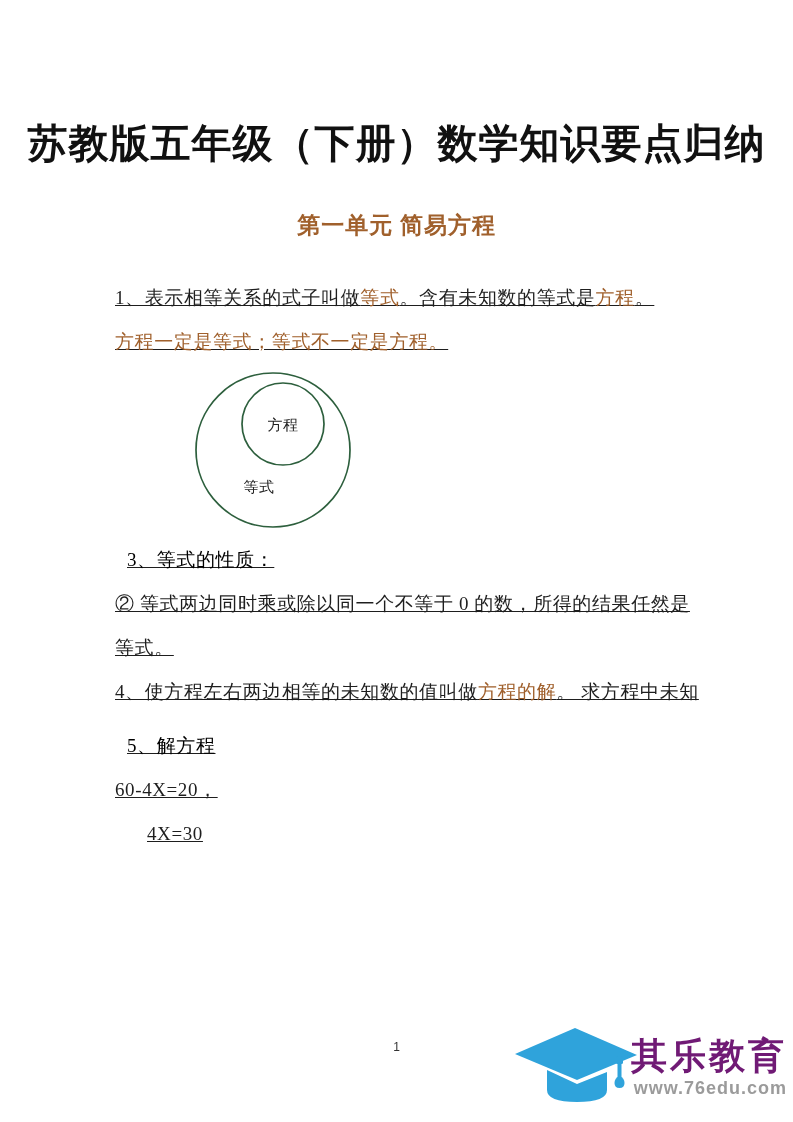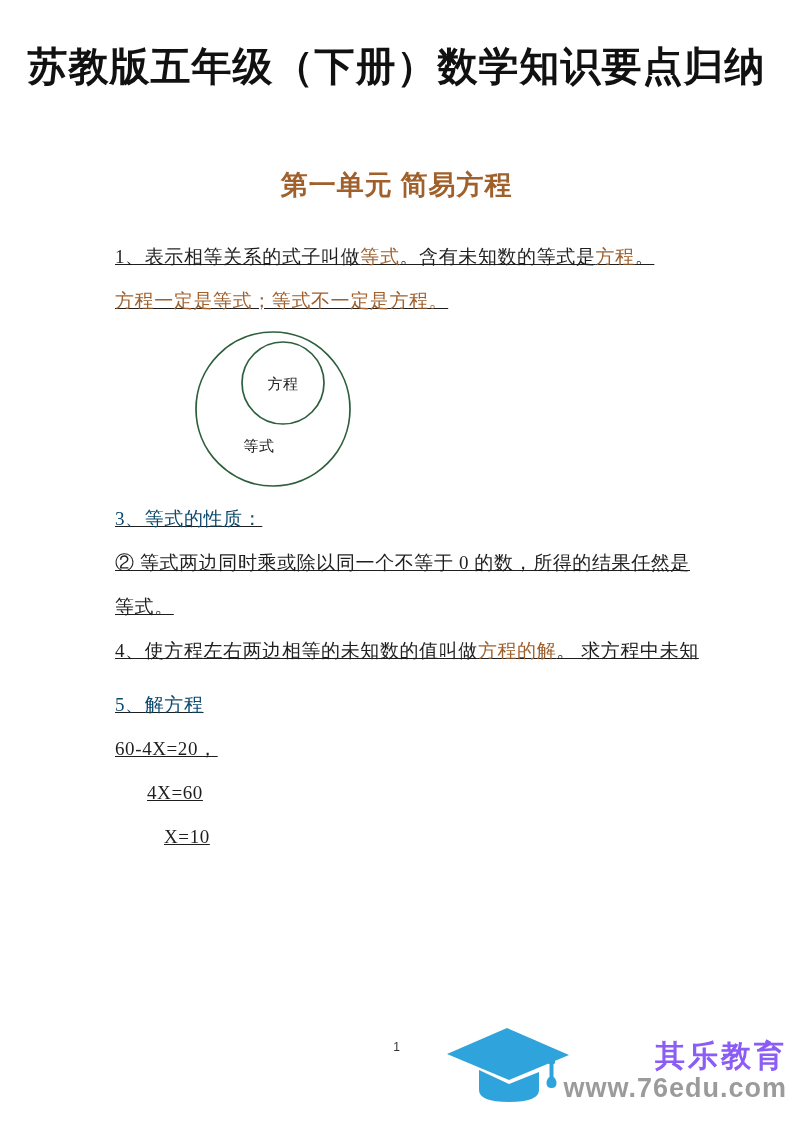--- a/index.html
+++ b/index.html
@@ -9,51 +9,51 @@
     font-family: "Liberation Serif", "DejaVu Serif", serif;
     color: #1e1e1e;
   }
   .page {
     position: relative;
     width: 793px; height: 1122px;
     background: #ffffff;
     overflow: hidden;
   }
   .doc-title {
-    margin-top: 43px;
+    margin-top: 120px;
     text-align: center;
     font-size: 40px;
     line-height: 48px;
     font-weight: bold;
     color: #111111;
     letter-spacing: 1px;
     white-space: nowrap;
   }
   .section-heading {
-    margin-top: 80px;
+    margin-top: 44px;
     text-align: center;
-    font-size: 27px;
+    font-size: 23px;
     line-height: 28px;
     font-weight: bold;
     color: #a0602c;
     letter-spacing: 1px;
   }
   .content {
     margin: 36px 90px 0 115px;
     font-size: 19px;
     letter-spacing: 0.6px;
     text-decoration: underline;
   }
   .line {
     line-height: 44px;
     height: 44px;
     white-space: nowrap;
   }
   .accent { color: #a0602c; }
-  .heading-line { color: #0c4a6e; }
+  .heading-line { color: #000000; margin-left: 12px; }
   .venn {
     display: block;
     margin: 2px 0 0 78px;
   }
   .indent-1 { padding-left: 32px; }
   .indent-2 { padding-left: 49px; }
   .gap-top { margin-top: 10px; }
   .page-number {
     position: absolute;
     left: 0; right: 0;
@@ -69,29 +69,29 @@
     bottom: 12px;
     display: flex;
     align-items: center;
   }
   .cap-wrap { margin-right: -14px; position: relative; z-index: 1; }
   .brand-text {
     text-align: right;
     font-family: "Liberation Sans", "DejaVu Sans", sans-serif;
   }
   .brand-name {
-    font-size: 30px;
+    font-size: 36px;
     line-height: 40px;
     font-weight: bold;
-    color: #8b5cf6;
+    color: #701a75;
     letter-spacing: 3px;
     white-space: nowrap;
   }
   .brand-url {
-    font-size: 27px;
+    font-size: 18px;
     line-height: 24px;
     font-weight: bold;
     color: #9b9b9b;
     letter-spacing: 1px;
     white-space: nowrap;
   }
   .venn-label {
     font-size: 15px;
     fill: #222222;
     font-family: "Liberation Serif", "DejaVu Serif", serif;
@@ -132,23 +132,22 @@
     <div class="line">
       <span>4、使方程左右两边相等的未知数的值叫做</span><span class="accent">方程的解</span><span>。 求方程中未知</span>
     </div>
 
 
     <div class="line heading-line gap-top">5、解方程</div>
 
     <div class="line">60-4X=20，</div>
 
 
-    <div class="line indent-1">4X=60</div>
+    <div class="line indent-1">4X=30</div>
 
-    <div class="line indent-2">X=10</div>
 
   </div>
 
   <div class="page-number">1</div>
 
   <div class="brand">
     <div class="cap-wrap">
       <svg width="132" height="80" viewBox="0 0 132 80">
         <polygon points="62,2 124,29 64,54 2,28" fill="#2fa3db"></polygon>
         <path d="M34,44 L34,64 Q34,76 64,76 Q94,76 94,64 L94,46 L64,58 Z" fill="#2fa3db"></path>

